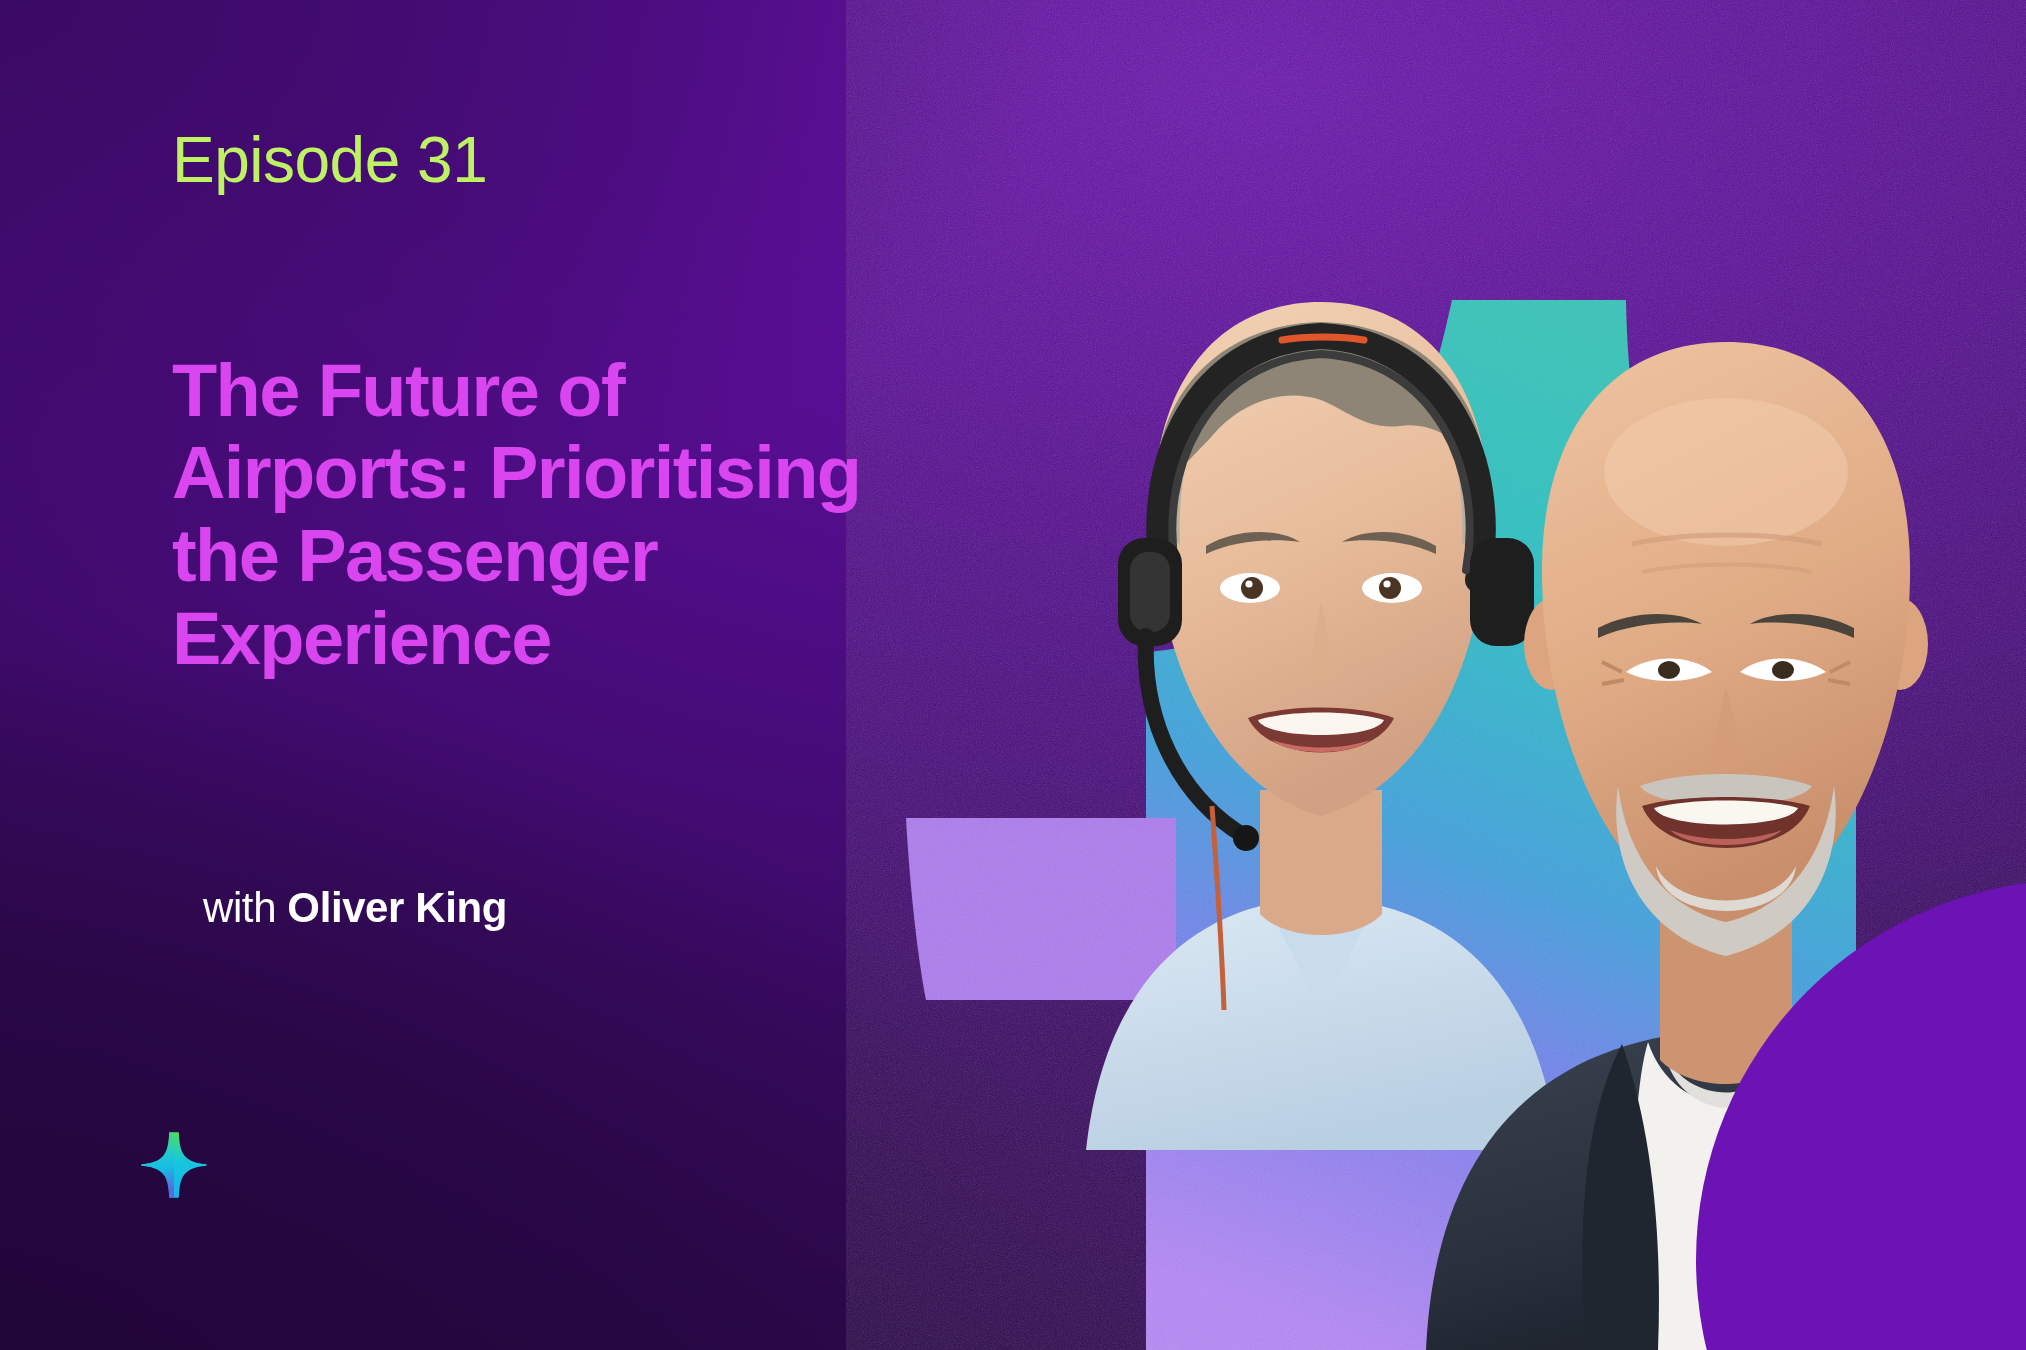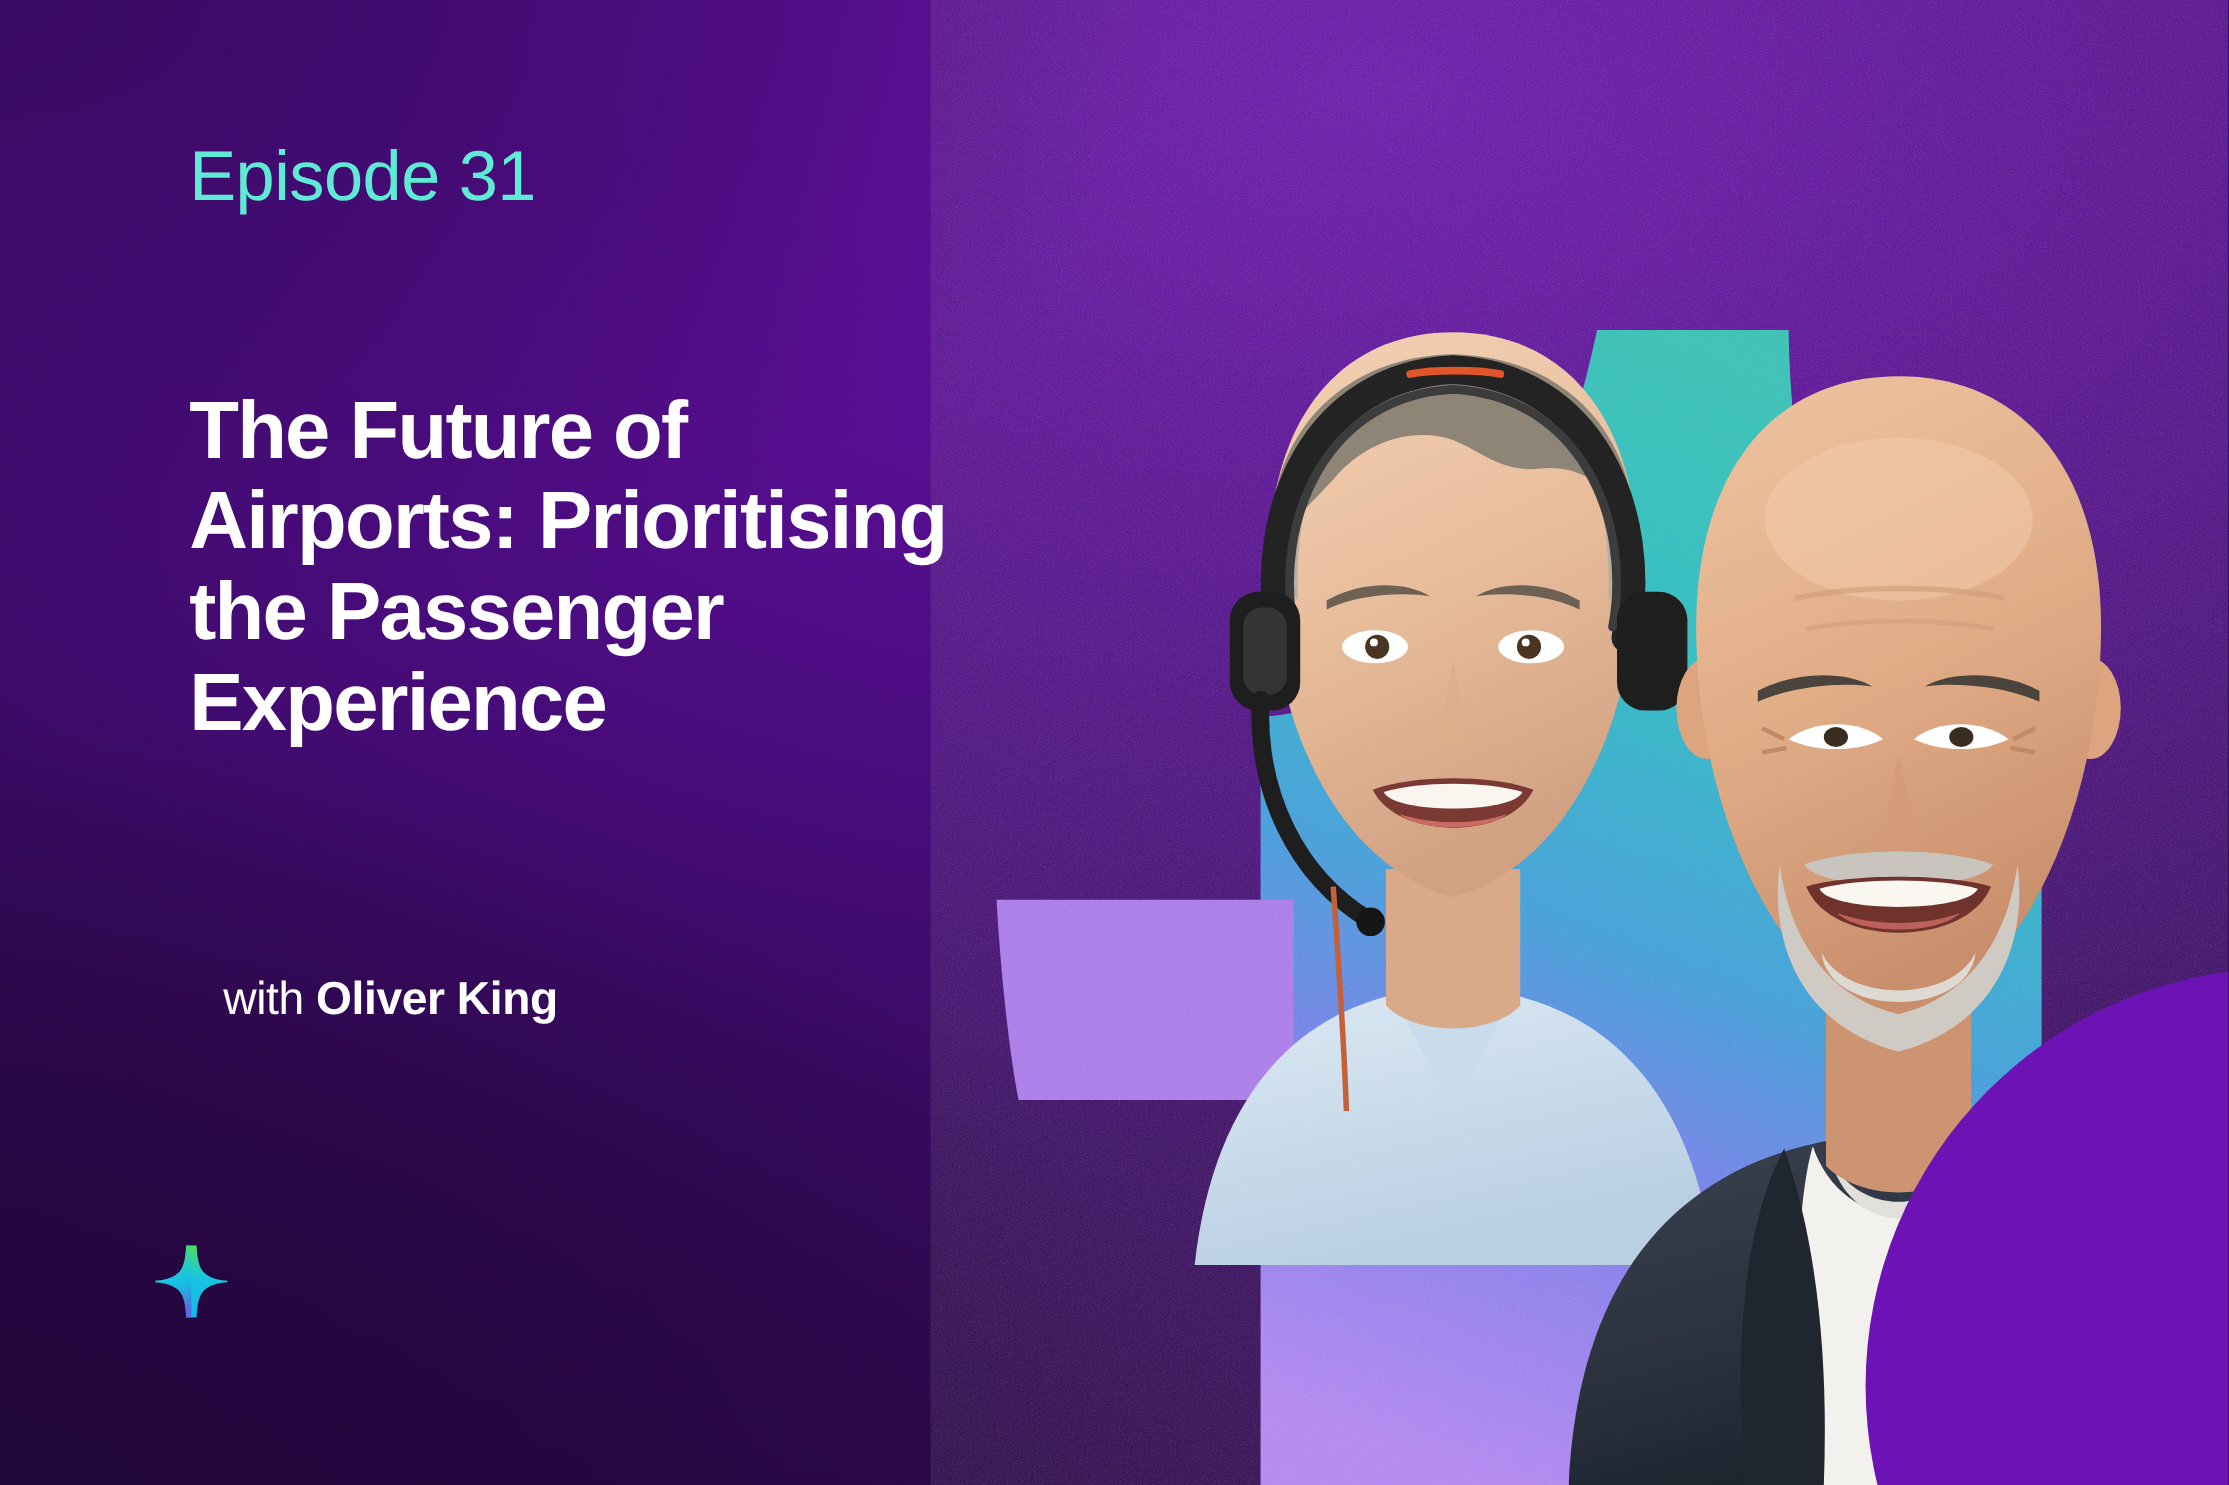--- a/index.html
+++ b/index.html
@@ -51,34 +51,34 @@
     height: 100%;
     z-index: 30;
   }
   .episode-label {
     position: absolute;
     top: 128px;
     left: 0;
     font-size: 64px;
     font-weight: 400;
     letter-spacing: -0.5px;
-    color: #5eead4;
+    color: #bef264;
     line-height: 1;
     white-space: nowrap;
   }
   .episode-title {
     position: absolute;
     top: 300px;
     left: 0;
     width: 700px;
     font-size: 74px;
     font-weight: 700;
     letter-spacing: -1.6px;
     line-height: 1.12;
-    color: #ffffff;
+    color: #d946ef;
   }
   .credits {
     position: absolute;
     top: 880px;
     left: 0;
     width: 700px;
     font-size: 42px;
     font-weight: 400;
     line-height: 1.35;
     letter-spacing: -0.4px;

